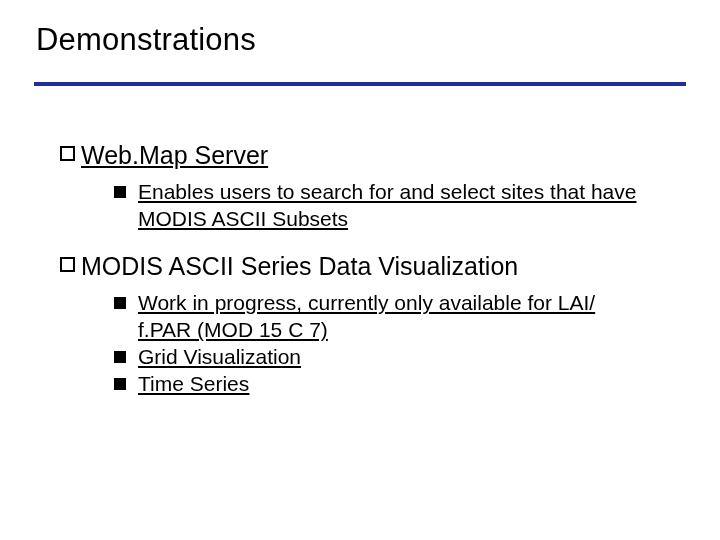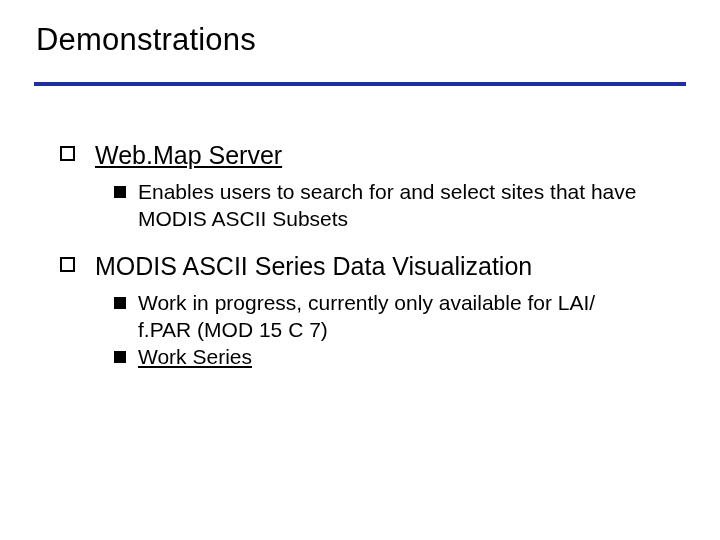--- a/index.html
+++ b/index.html
@@ -48,30 +48,31 @@
   .l1-bullet {
     position: absolute;
     left: 0;
     top: 6px;
     width: 15px;
     height: 15px;
     border: 2px solid #000;
     box-sizing: border-box;
   }
   .l1-text {
-    margin-left: 35px;
+    margin-left: 21px;
     font-size: 25px;
     line-height: 1.25;
   }
   .l2-group {
     margin: 6px 0 18px 54px;
   }
   .l2 {
     position: relative;
     margin: 0 12px 0 0;
+    text-decoration: underline;
   }
   .l2-bullet {
     position: absolute;
     left: 0;
     top: 7px;
     width: 12px;
     height: 12px;
     background: #000;
   }
   .l2-text {
@@ -112,19 +113,25 @@
       <div class="l1-text">MODIS ASCII Series Data Visualization</div>
     </div>
     <div class="l2-group">
       <div class="l2">
         <div class="l2-bullet"></div>
         <div class="l2-text">Work in progress, currently only available for LAI/ f.PAR (MOD 15 C 7)</div>
       </div>
       <div class="l2">
         <div class="l2-bullet"></div>
         <div class="l2-text">
-          <span class="link">Work Series</span>
+          <span class="link">Grid Visualization</span>
+        </div>
+      </div>
+      <div class="l2">
+        <div class="l2-bullet"></div>
+        <div class="l2-text">
+          <span class="link">Time Series</span>
         </div>
       </div>
     </div>
 
   </div>
 </div>
 
 </body></html>

